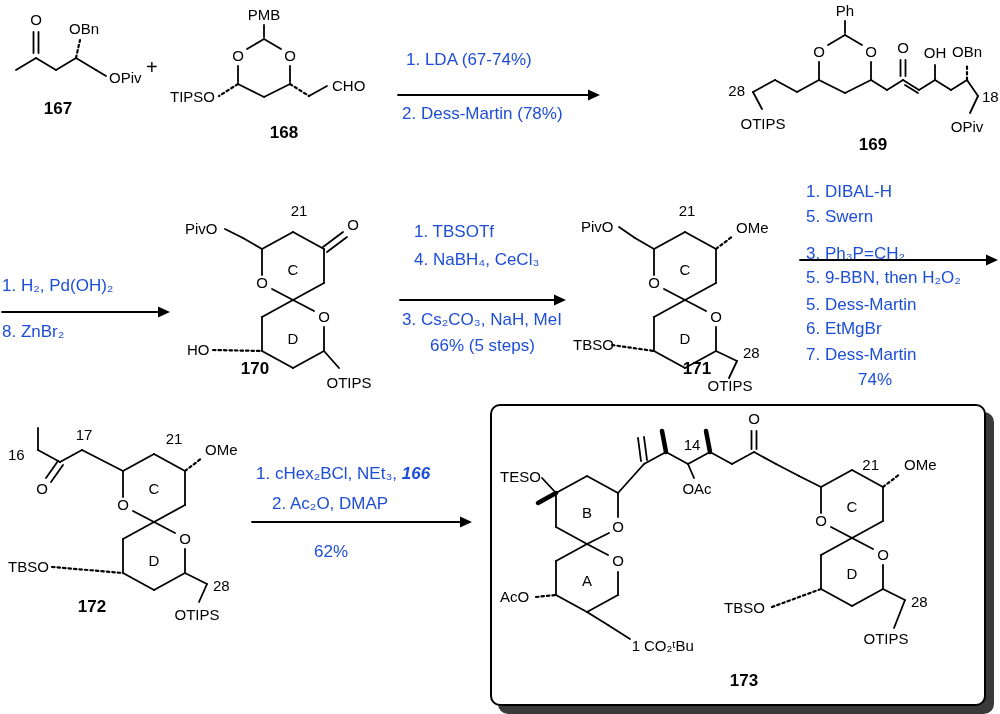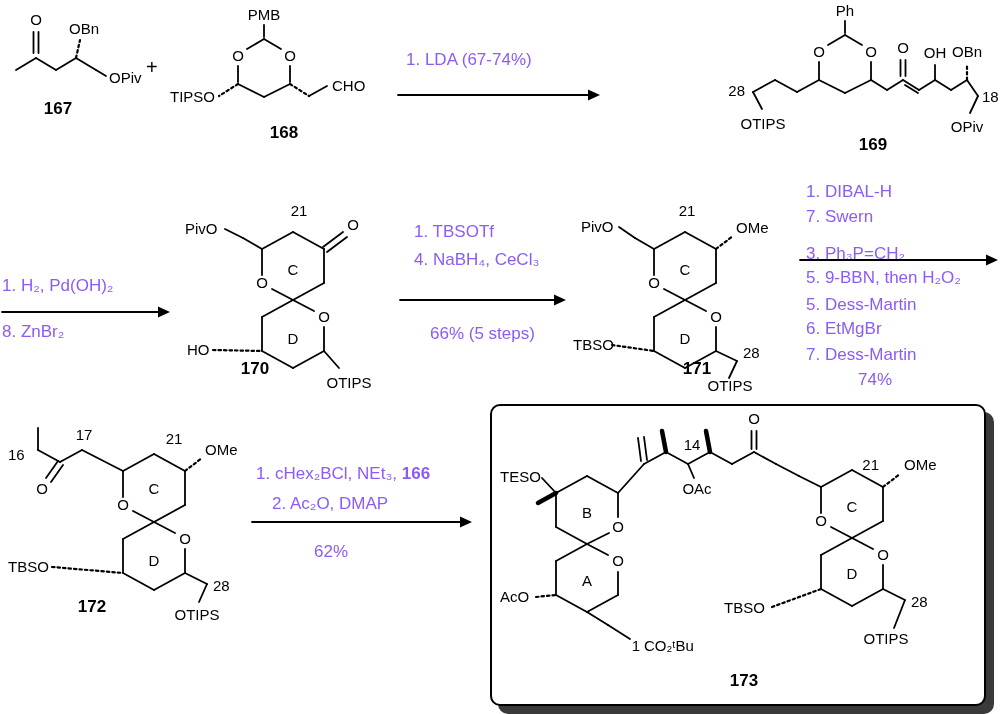--- a/index.html
+++ b/index.html
@@ -1,22 +1,22 @@
 <!DOCTYPE html>
 <html><head>
 <meta charset="utf-8">
 <style>
   * { margin:0; padding:0; box-sizing:border-box; }
   html,body { background:#fff; }
   .page { position:relative; width:1000px; height:714px; background:#fff;
           font-family:"Liberation Sans","DejaVu Sans",sans-serif; color:#000; overflow:hidden; }
   .abs { position:absolute; }
-  .cond { position:absolute; font-size:17px; white-space:nowrap; color:#8b5cf6; }
+  .cond { position:absolute; font-size:17px; white-space:nowrap; color:#1d4ed8; }
   .plus { position:absolute; font-size:20px; color:#000; }
-  .b { font-weight:bold; }
+  .b { font-weight:bold;font-style:italic; }
   svg { overflow:visible; display:block; }
   svg line { stroke:#000; stroke-width:1.8; fill:none; stroke-linecap:round; }
   svg line.d { stroke-dasharray:2.5 3; stroke-width:2.2; }
   svg line.w { stroke-width:4.5; }
   svg polygon { fill:#000; stroke:none; }
   svg text { font-size:15px; fill:#000; font-family:inherit; }
   svg text.num { font-size:17px; font-weight:bold; }
   .box173 { position:absolute; left:490px; top:404px; width:496px; height:302px;
             border:2.5px solid #000; border-radius:10px; background:#fff;
             box-shadow:8px 8px 0 0 #3a3a3a; }
@@ -64,20 +64,21 @@
     <text x="49" y="98" text-anchor="end">TIPSO</text>
     <text x="166" y="87" text-anchor="start">CHO</text>
     <text x="118" y="134" text-anchor="middle" class="num">168</text>
   </svg>
 
   <svg class="abs" style="left:396px;top:85px" width="206" height="20" viewBox="0 0 206 20">
     <line x1="2" y1="10" x2="192" y2="10"></line>
     <polygon points="192,4.5 204,10 192,15.5"></polygon>
   </svg>
   <div class="cond" style="left:406px;top:50px">1. LDA (67-74%)</div>
+  <div class="cond" style="left:402px;top:104px">2. Dess-Martin (78%)</div>
 
   <svg class="abs" style="left:623px;top:2px" width="376" height="152" viewBox="0 0 376 152">
     <g>
       <line x1="222" y1="19" x2="222" y2="31"></line>
       <line x1="222" y1="33" x2="205" y2="43"></line>
       <line x1="222" y1="33" x2="239" y2="43"></line>
       <line x1="196" y1="60" x2="196" y2="77"></line>
       <line x1="248" y1="60" x2="248" y2="77"></line>
       <line x1="196" y1="78" x2="222" y2="91"></line>
       <line x1="222" y1="91" x2="248" y2="78"></line>
@@ -151,21 +152,22 @@
     <text x="174" y="190" text-anchor="middle">OTIPS</text>
     <text x="80" y="176" text-anchor="middle" class="num">170</text>
   </svg>
 
   <svg class="abs" style="left:400px;top:290px" width="168" height="20" viewBox="0 0 168 20">
     <line x1="0" y1="10" x2="154" y2="10"></line>
     <polygon points="154,4.5 166,10 154,15.5"></polygon>
   </svg>
   <div class="cond" style="left:414px;top:222px">1. TBSOTf</div>
   <div class="cond" style="left:414px;top:250px">4. NaBH₄, CeCl₃</div>
-  <div class="cond" style="left:430px;top:324px">66% (5 steps)</div>
+  <div class="cond" style="left:402px;top:310px">3. Cs₂CO₃, NaH, MeI</div>
+  <div class="cond" style="left:430px;top:336px">66% (5 steps)</div>
 
   <svg class="abs" style="left:567px;top:198px" width="233" height="196" viewBox="0 0 233 196">
     <g>
       <line x1="52" y1="29" x2="68" y2="40"></line>
       <line x1="68" y1="40" x2="87" y2="51"></line>
       <line x1="118" y1="34" x2="149" y2="51"></line>
       <line x1="149" y1="51" x2="149" y2="85"></line>
       <line x1="149" y1="85" x2="118" y2="102"></line>
       <line x1="118" y1="102" x2="97" y2="91"></line>
       <line x1="87" y1="77" x2="87" y2="51"></line>
@@ -188,21 +190,21 @@
     <text x="87" y="90" text-anchor="middle">O</text>
     <text x="149" y="124" text-anchor="middle">O</text>
     <text x="6" y="152" text-anchor="start">TBSO</text>
     <text x="118" y="146" text-anchor="middle">D</text>
     <text x="176" y="160" text-anchor="start">28</text>
     <text x="163" y="193" text-anchor="middle">OTIPS</text>
     <text x="130" y="176" text-anchor="middle" class="num">171</text>
   </svg>
 
   <div class="cond" style="left:806px;top:182px">1. DIBAL-H</div>
-  <div class="cond" style="left:806px;top:207px">7. Swern</div>
+  <div class="cond" style="left:806px;top:207px">5. Swern</div>
   <div class="cond" style="left:806px;top:244px">3. Ph₃P=CH₂</div>
   <svg class="abs" style="left:800px;top:250px" width="200" height="20" viewBox="0 0 200 20">
     <line x1="0" y1="10" x2="186" y2="10"></line>
     <polygon points="186,4.5 198,10 186,15.5"></polygon>
   </svg>
   <div class="cond" style="left:806px;top:268px">5. 9-BBN, then H₂O₂</div>
   <div class="cond" style="left:806px;top:295px">5. Dess-Martin</div>
   <div class="cond" style="left:806px;top:319px">6. EtMgBr</div>
   <div class="cond" style="left:806px;top:345px">7. Dess-Martin</div>
   <div class="cond" style="left:858px;top:370px">74%</div>

